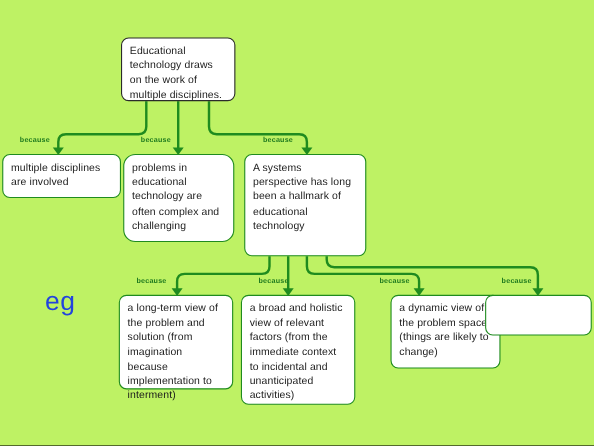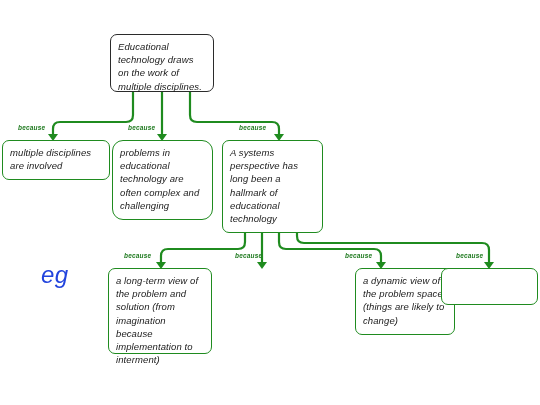--- a/index.html
+++ b/index.html
@@ -4,24 +4,23 @@
 <style>
   html, body {
     margin: 0;
     padding: 0;
     background: #000000;
   }
   #canvas {
     position: relative;
     width: 540px;
     height: 405px;
-    background: #ffffff;
+    background: #bef264;
     overflow: hidden;
     font-family: "Liberation Sans", sans-serif;
-    font-style: italic;
   }
 
   
   #connectors {
     position: absolute;
     left: 0; top: 0;
     width: 540px; height: 405px;
     pointer-events: none;
   }
 
@@ -110,24 +109,25 @@
   <div class="because" style="left:235px; top:252px;">because</div>
   <div class="because" style="left:345px; top:252px;">because</div>
   <div class="because" style="left:456px; top:252px;">because</div>
 
   <div class="node root" style="left:110px; top:34px; width:104px; height:58px;">Educational technology draws on the work of multiple disciplines.</div>
 
   <div class="node" style="left:2px; top:140px; width:108px; height:40px;">multiple disciplines are involved</div>
 
   <div class="node" style="left:112px; top:140px; width:101px; height:80px;border-radius:11px;">problems in educational technology are often complex and challenging</div>
 
-  <div class="node" style="left:222px; top:140px; width:101px; height:93px;">A systems perspective has long been a hallmark of educational technology</div>
+  <div class="node" style="left:222px; top:140px; width:111px; height:93px;">A systems perspective has long been a hallmark of educational technology</div>
 
   <div class="node" style="left:108px; top:268px; width:104px; height:86px;">a long-term view of the problem and solution (from imagination because implementation to interment)</div>
 
+  <div class="node" style="left:219px; top:268px; width:104px; height:100px;">a broad and holistic view of relevant factors  (from the immediate context to incidental and unanticipated activities)</div>
 
   <div class="node" style="left:331px; top:268px; width:100px; height:67px;margin-left:24px;">a dynamic view of the problem space (things are likely to change)</div>
 
   <div class="node empty" style="left:441px; top:268px; width:97px; height:37px;"></div>
 
   <div class="eg-label" style="left:41px; top:261px;">eg</div>
 
 </div>
 
 </body></html>

